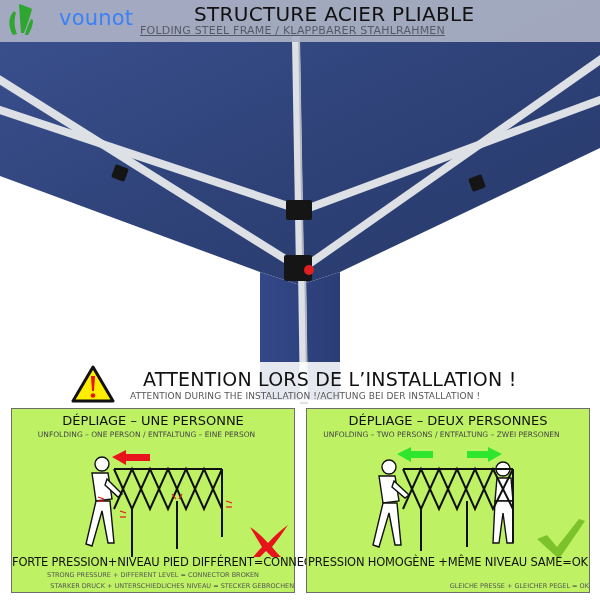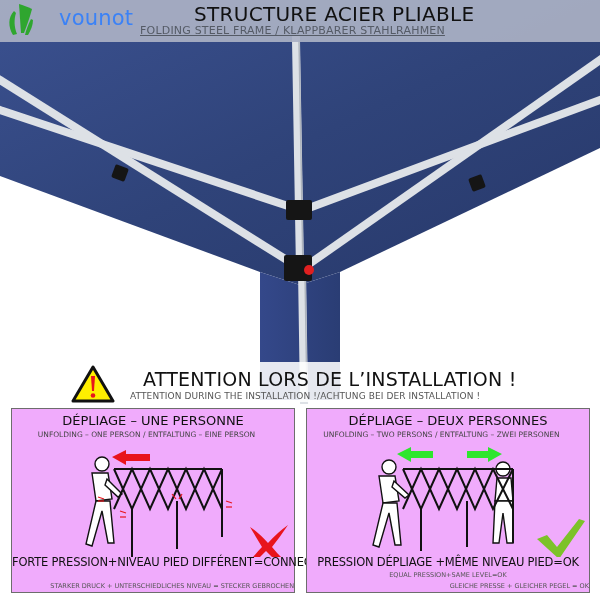--- a/index.html
+++ b/index.html
@@ -16,21 +16,21 @@
   .title { position:absolute; left:182px; top:2px; font-size:20px; color:#111; letter-spacing:0.3px;margin-left:12px; }
   .subtitle { position:absolute; left:140px; top:24px; font-size:11px; color:#555b66; letter-spacing:0.2px;text-decoration:underline; }
 
   
   .attention { position:absolute; left:0; top:362px; width:600px; height:40px; background:rgba(255,255,255,0.88); }
   .warn-icon { position:absolute; left:71px; top:365px; width:44px; height:38px; }
   .attn-title { position:absolute; left:143px; top:368px; font-size:19px; color:#111; white-space:nowrap; letter-spacing:0.2px;}
   .attn-sub { position:absolute; left:130px; top:391px; font-size:9px; color:#555; white-space:nowrap; letter-spacing:0.1px;}
 
   
-  .panel { position:absolute; top:408px; height:185px; background:#f0abfc; border:1px solid #6d6d6d; box-sizing:border-box; }
+  .panel { position:absolute; top:408px; height:185px; background:#bef264; border:1px solid #6d6d6d; box-sizing:border-box; }
   .panel.left { left:11px; width:284px; }
   .panel.right { left:306px; width:284px; }
   .panel-title { position:absolute; left:0; right:0; top:4px; text-align:center; font-size:13px; color:#111; }
   .panel-sub { position:absolute; left:0; right:13px; top:21px; text-align:center; font-size:7.5px; color:#444; }
   .illus { position:absolute; left:0; top:30px; width:282px; height:118px; }
   .panel-main { position:absolute; left:0; right:0; top:146px; text-align:center; font-size:11.5px; color:#111; white-space:nowrap; letter-spacing:-0.2px;}
   .panel-l2 { position:absolute; left:0; right:0; top:162px; text-align:center; font-size:6.5px; color:#555; }
   .panel-l3 { position:absolute; left:0; right:0; top:173px; text-align:right; font-size:6.5px; color:#555; }
 </style>
 </head>
@@ -128,20 +128,21 @@
         <line x1="170" y1="55" x2="167" y2="60"></line>
       <line x1="214" y1="62" x2="220" y2="64"></line>
         <line x1="214" y1="68" x2="220" y2="68"></line>
     </g>
 
     <g>
       <path d="M238 88 Q246 93 256 104 Q266 93 276 86 Q268 98 260 108 Q268 118 274 122 L264 122 Q258 116 254 112 Q248 118 244 122 L238 122 Q244 114 250 108 Q244 98 238 88 Z" fill="#e8141c"></path>
     </g>
   </svg>
   <div class="panel-main">FORTE PRESSION+NIVEAU PIED DIFFÉRENT=CONNECTEUR CASSÉ</div>
+  <div class="panel-l2">STRONG PRESSURE + DIFFERENT LEVEL = CONNECTOR BROKEN</div>
   <div class="panel-l3">STARKER DRUCK + UNTERSCHIEDLICHES NIVEAU = STECKER GEBROCHEN</div>
 </div>
 
 <div class="panel right">
   <div class="panel-title">DÉPLIAGE – DEUX PERSONNES</div>
   <div class="panel-sub">UNFOLDING – TWO PERSONS / ENTFALTUNG – ZWEI PERSONEN</div>
   <svg class="illus" viewBox="0 0 282 118">
 
     <g fill="#2ee62e">
       <polygon points="90,15 104,8 104,12 126,12 126,19 104,19 104,23"></polygon>
@@ -167,16 +168,15 @@
       <line x1="114" y1="70" x2="114" y2="112"></line>
       <line x1="160" y1="62" x2="160" y2="108"></line>
       <line x1="206" y1="30" x2="206" y2="104"></line>
       <line x1="96" y1="30" x2="206" y2="30"></line>
     </g>
 
     <g>
       <path d="M230 100 L240 96 L250 108 L272 80 L278 82 L252 120 Z" fill="#7cc22a"></path>
     </g>
   </svg>
-  <div class="panel-main">PRESSION DÉPLIAGE +MÊME NIVEAU PIED=OK</div>
-  <div class="panel-l2">EQUAL PRESSION+SAME LEVEL=OK</div>
+  <div class="panel-main">PRESSION HOMOGÈNE +MÊME NIVEAU SAME=OK</div>
   <div class="panel-l3">GLEICHE PRESSE + GLEICHER PEGEL = OK</div>
 </div>
 
 </body></html>

